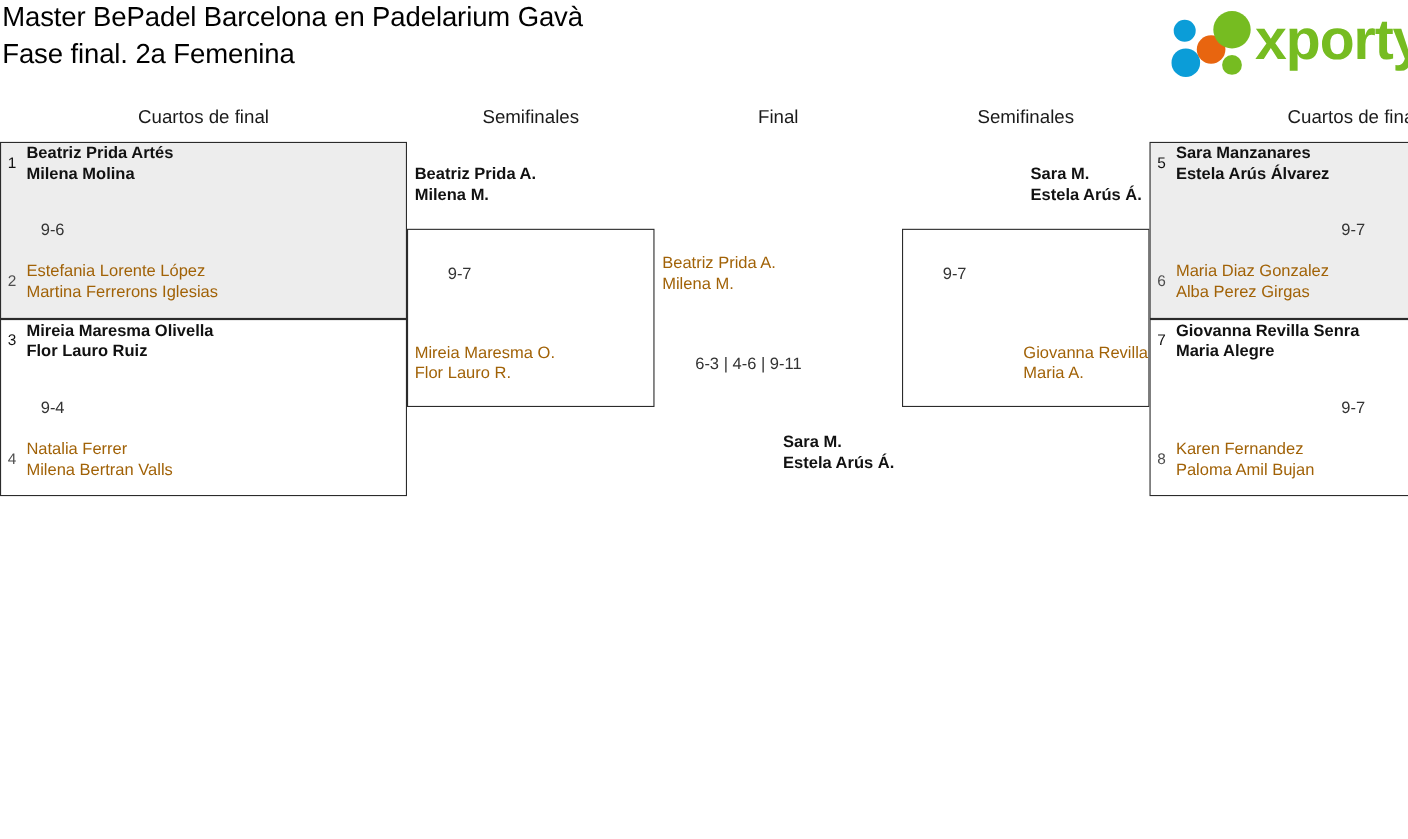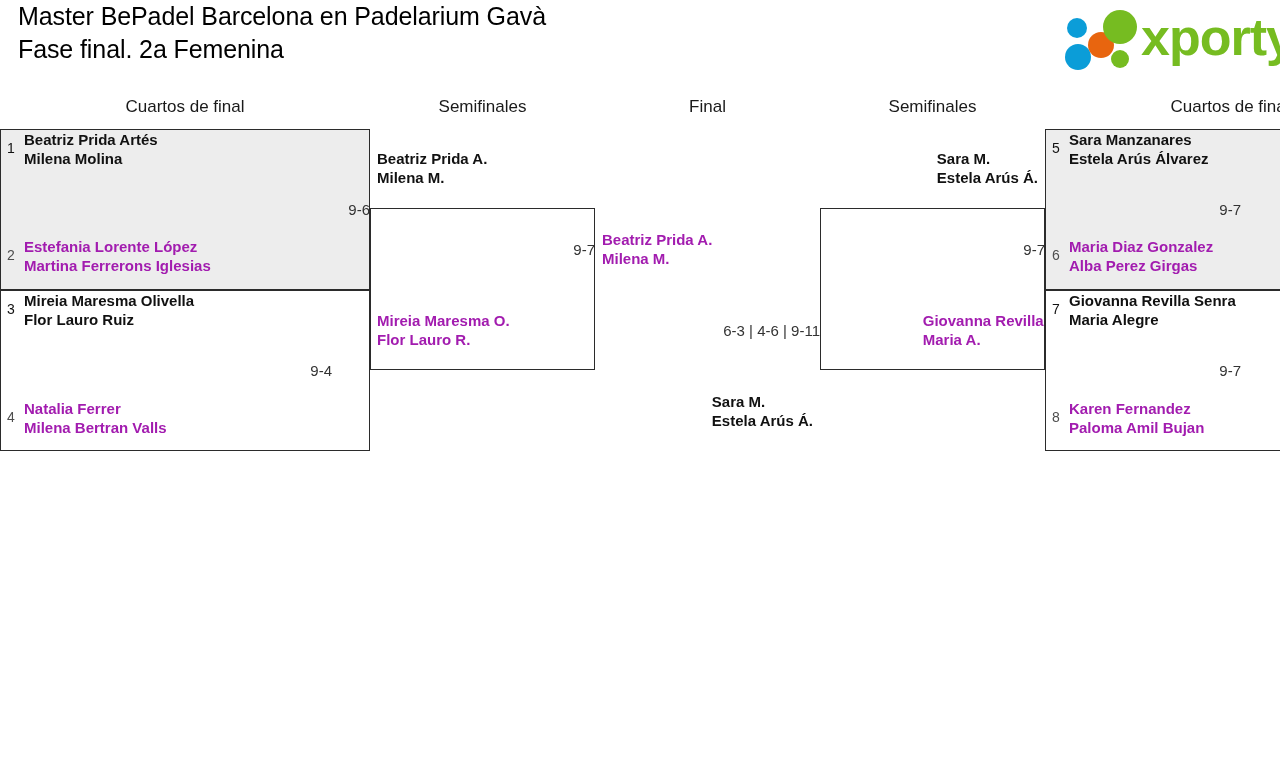--- a/index.html
+++ b/index.html
@@ -8,21 +8,21 @@
     height: 763px;
     background: #ffffff;
     font-family: "Liberation Sans", sans-serif;
     overflow: hidden;
   }
   #root { position: relative; width: 1280px; height: 763px; }
 
   
   .title-block {
     position: absolute; left: 0; top: 0;
-    width: 760px; padding-left: 18px;
+    width: 760px; padding-left: 2px;
   }
   .title-line {
     font-size: 25px; line-height: 33px;
     color: #000000; font-weight: 400; letter-spacing: -0.1px;
     white-space: nowrap;
   }
 
   .logo {
     position: absolute; right: 5px; top: 6px;
     width: 230px; height: 62px;
@@ -67,30 +67,30 @@
   }
   .team.right { justify-content: flex-end; }
   .seed {
     font-size: 14px; line-height: 19px;
     min-width: 10px; text-align: center;
     padding-top: 9px;
   }
   .names { display: flex; flex-direction: column; }
   .team.win  .names { font-weight: 700; color: #111111; }
   .team.win  .seed  { color: #111111; }
-  .team.lose .names { font-weight: 700; color: #a21caf; }
+  .team.lose .names { font-weight: 400; color: #a16207; }
   .team.lose .seed  { color: #4d4d4d; }
   .team.right .names { text-align: left; }
 
   .score {
     position: absolute;
     font-size: 15px; line-height: 19px;
     color: #333333; white-space: nowrap;
   }
-  .score.c { text-align: right; }
+  .score.c { text-align: left; padding-left: 37px; }
   .score.r { text-align: right; }
 </style>
 </head>
 <body>
 
 <div id="root">
 
   <div class="title-block">
     <div class="title-line">Master BePadel Barcelona en Padelarium Gavà</div>
     <div class="title-line">Fase final. 2a Femenina</div>

